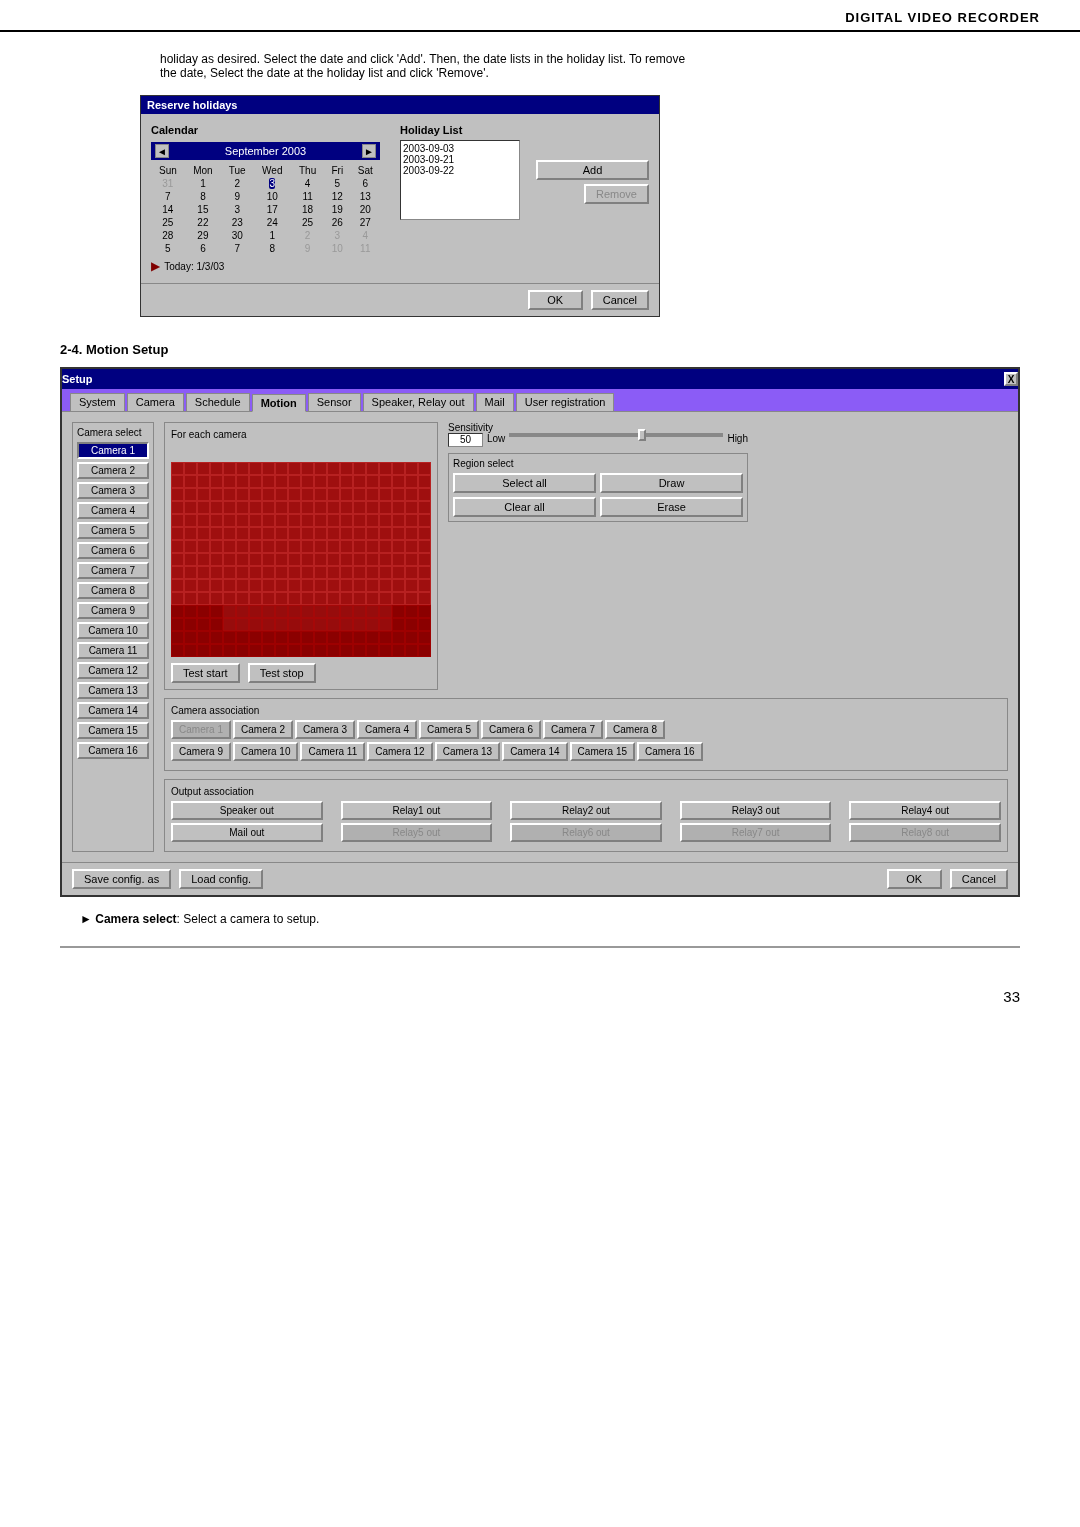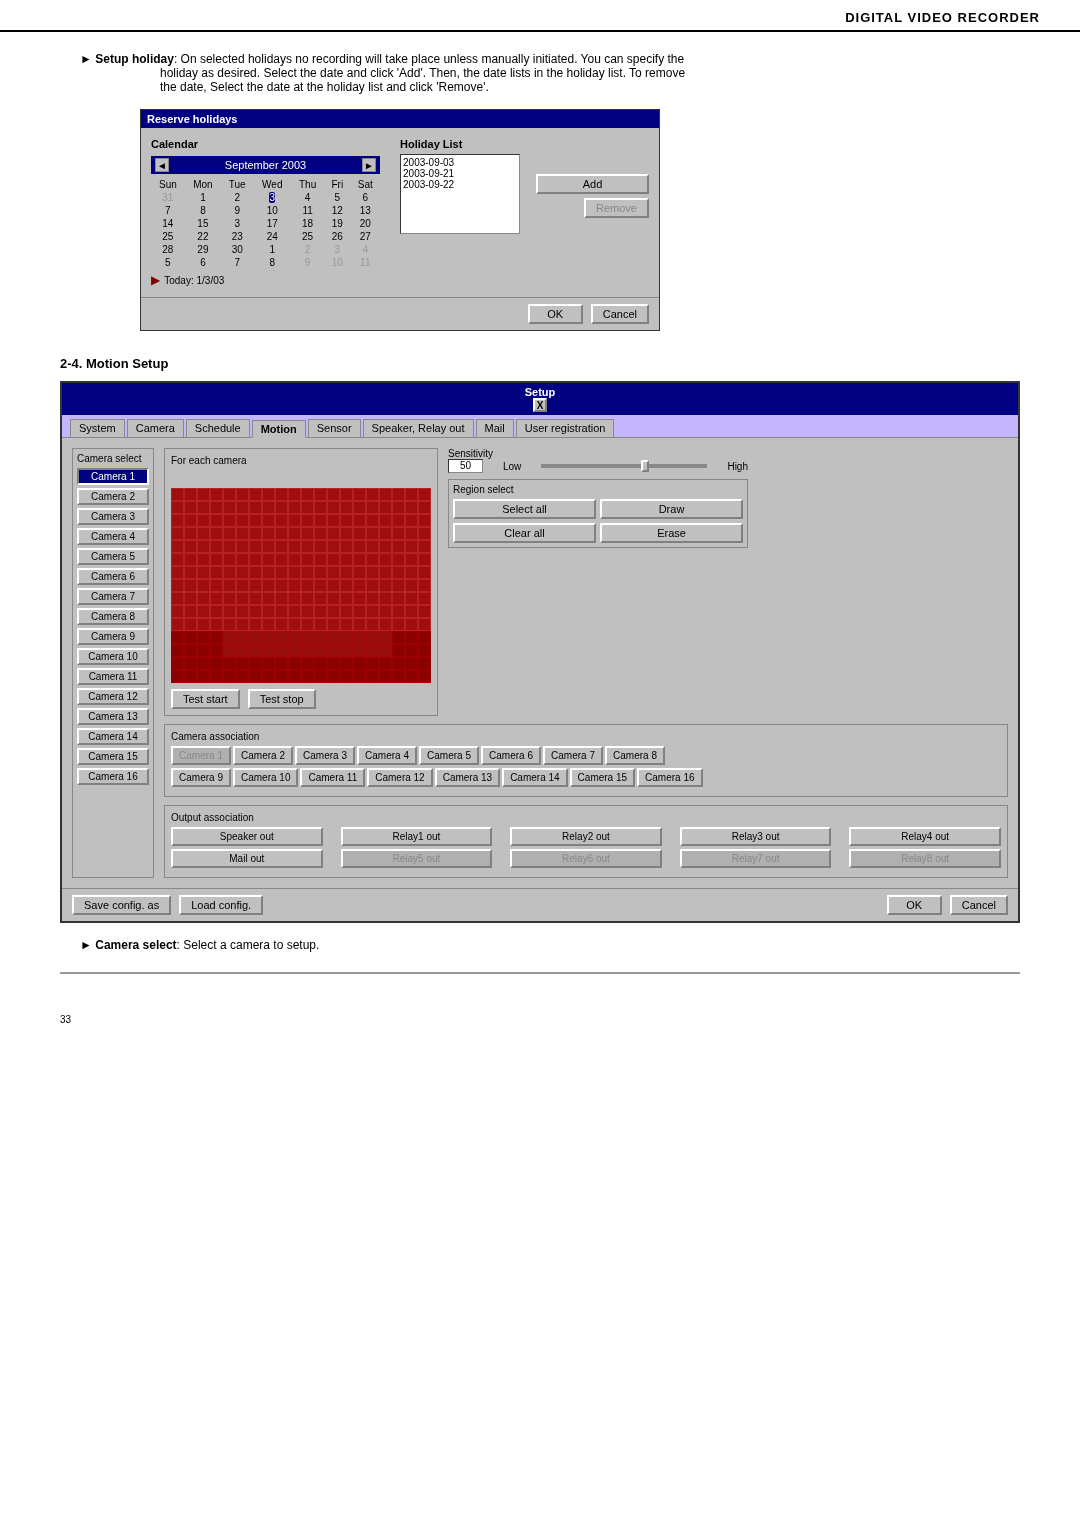--- a/index.html
+++ b/index.html
@@ -164,45 +164,44 @@
     .setup-dialog {
       border: 2px solid #333;
       background: #c0c0c0;
       font-size: 11px;
       margin-bottom: 15px;
       position: relative;
     }
     .setup-title-bar {
       background: #000080;
       color: white;
-      padding: 3px 20px;
+      padding: 3px 0;
       font-size: 11px;
       font-weight: bold;
       display: flex;
       justify-content: space-between;
       align-items: center;
-      flex-direction: column;
     }
     .setup-close-btn {
       background: #c0c0c0;
       border: 2px solid;
       border-color: #ffffff #808080 #808080 #ffffff;
       color: #000;
       width: 14px;
       height: 14px;
       font-size: 10px;
       cursor: pointer;
       display: flex;
       align-items: center;
       justify-content: center;
       font-weight: bold;
     }
     .setup-tabs {
       display: flex;
-      background: #c4b5fd;
+      background: #8b5cf6;
       padding: 4px 8px 0 8px;
       border-bottom: 1px solid #888;
       gap: 0;
     }
     .setup-tab {
       padding: 2px 8px;
       font-size: 11px;
       cursor: pointer;
       background: #c0c0c0;
       border: 1px solid #888;
@@ -282,22 +281,21 @@
     
     .right-panel {
       min-width: 300px;
       display: flex;
       flex-direction: column;
       gap: 6px;
     }
     .sensitivity-row { font-size: 10px; }
     .slider-row {
       display: flex;
-      align-items: center;
-      gap: 20px;
+      gap: 4px;
       font-size: 10px;
     }
     .slider-box {
       background: white;
       border: 1px inset #888;
       width: 35px;
       height: 14px;
       text-align: center;
       font-size: 10px;
     }
@@ -393,37 +391,36 @@
 
     
     .description-text {
       font-size: 12px;
       margin-top: 10px;
       padding-left: 20px;
     }
 
     
     .page-number {
-      text-align: left;
+      text-align: right;
       margin-top: 40px;
-      font-size: 10px;
+      font-size: 15px;
       color: #000;
     }
   </style>
 </head>
 <body>
 
 <div class="page-header">
   <span>DIGITAL VIDEO RECORDER</span>
 </div>
 
 <div class="page-content">
 
   <div class="holiday-text">
-    <span>► <b>Setup holiday</b><span>: On selected holidays no recording will take place unless manually initiated. You can specify the</span></span>
     <span class="indent">holiday as desired. Select the date and click 'Add'. Then, the date lists in the holiday list. To remove</span>
     <span class="indent">the date, Select the date at the holiday list and click 'Remove'.</span>
   </div>
 
   <div class="holiday-dialog">
     <div class="holiday-dialog-title">Reserve holidays</div>
     <div class="holiday-dialog-body">
 
       <div class="calendar-section">
         <h4>Calendar</h4>

